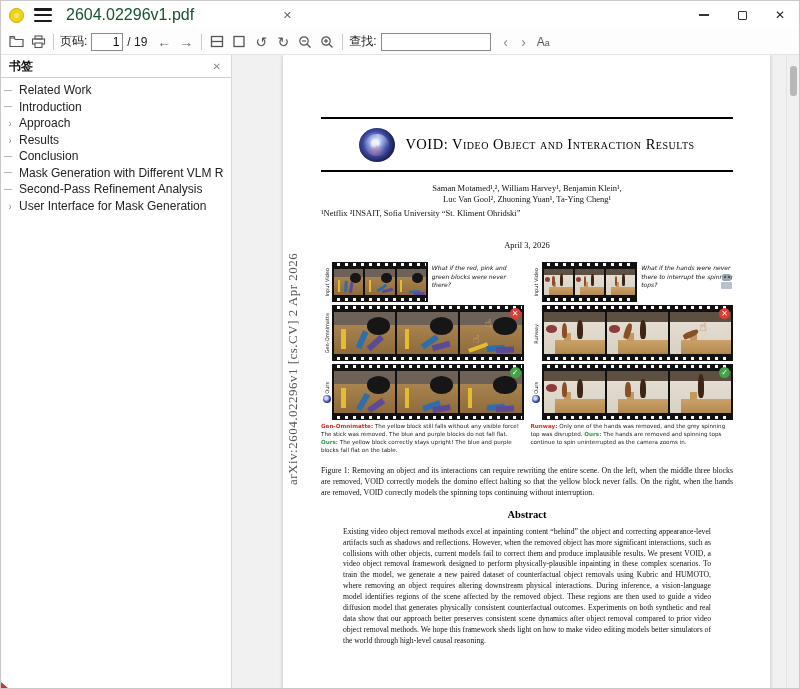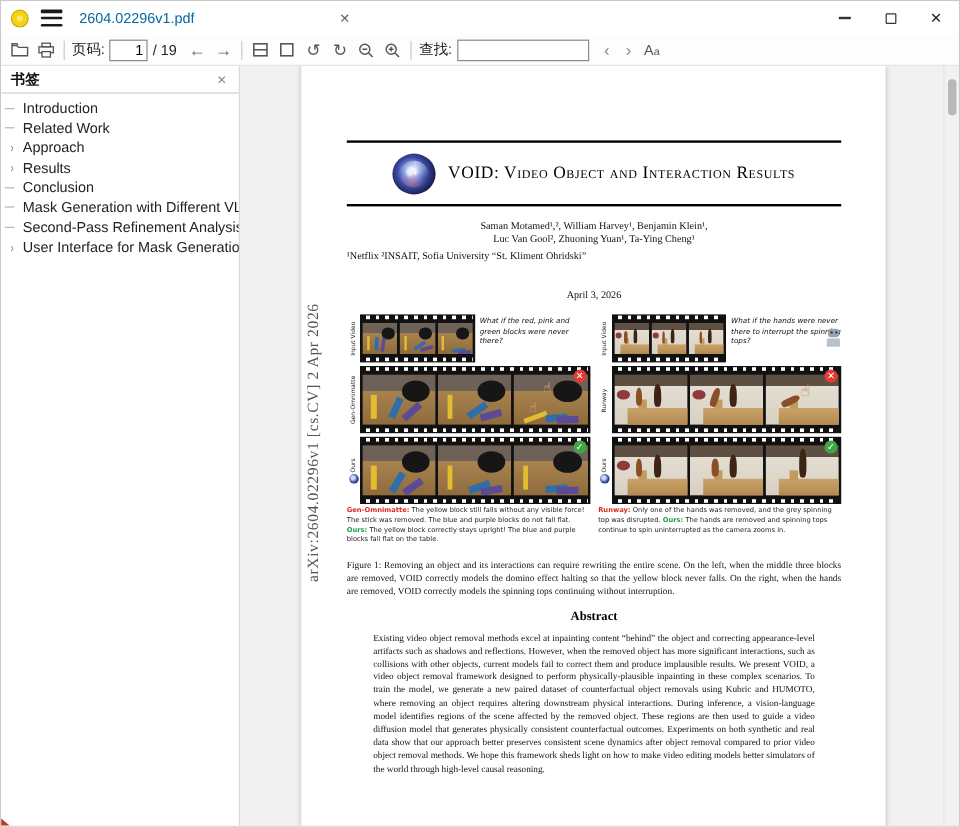--- a/index.html
+++ b/index.html
@@ -7,21 +7,21 @@
   body { font-family:"Liberation Sans", sans-serif; background:#fff; color:#222; }
   .window { width:800px; height:689px; border:1px solid #c9c9c9; display:flex; flex-direction:column; background:#fff; position:relative; }
 
   
   .titlebar { height:28px; display:flex; align-items:center; background:#fff; flex:0 0 auto; }
   .app-icon { width:15px; height:15px; margin-left:8px; border-radius:50%; background:#f7d213; border:1px solid #caa90a; position:relative; }
   .app-icon::after{ content:""; position:absolute; inset:4px; border-radius:50%; background:#fbe872; }
   .hamburger { width:18px; height:14px; margin-left:10px; display:flex; flex-direction:column; justify-content:space-between; cursor:pointer; }
   .hamburger i { height:2.5px; background:#1a1a1a; border-radius:1px; }
   .tab { display:flex; align-items:center; width:232px; margin-left:14px; height:100%; }
-  .tab-title { font-size:12px; color:#0369a1; flex:1; white-space:nowrap; overflow:hidden; }
+  .tab-title { font-size:16px; color:#14532d; flex:1; white-space:nowrap; overflow:hidden; }
   .tab-close { color:#666; font-size:11px; padding:2px 6px; cursor:pointer; }
   .win-controls { margin-left:auto; display:flex; height:100%; }
   .win-btn { width:38px; display:flex; align-items:center; justify-content:center; cursor:pointer; color:#222; }
   .win-min i { display:block; width:10px; height:1.5px; background:#333; }
   .win-max i { display:block; width:9px; height:9px; border:1.4px solid #333; border-radius:1px; }
   .win-close { font-size:12px; }
 
   
   .toolbar { height:26px; display:flex; align-items:center; background:#fdfdfd; border-bottom:1px solid #e4e4e4; font-size:12px; color:#222; flex:0 0 auto; }
   .tb-btn { display:flex; align-items:center; justify-content:center; width:22px; height:22px; cursor:pointer; color:#555; }
@@ -34,21 +34,21 @@
   .glyph-btn { font-size:14px; color:#555; width:22px; text-align:center; cursor:pointer; }
   .find-input { width:110px; height:18px; border:1px solid #8a8a8a; font-size:12px; padding:0 3px; font-family:"Liberation Sans",sans-serif; }
   .find-nav { font-size:14px; color:#888; width:18px; text-align:center; cursor:pointer; }
   .case-btn { font-size:12px; color:#555; margin-left:4px; cursor:pointer; }
   .case-btn .small { font-size:9px; }
 
   
   .main { flex:1; display:flex; min-height:0; position:relative; }
 
   
-  .sidebar { width:199px; background:#fff; border-right:1px solid #d9d9d9; display:flex; flex-direction:column; flex:0 0 auto; }
+  .sidebar { width:231px; background:#fff; border-right:1px solid #d9d9d9; display:flex; flex-direction:column; flex:0 0 auto; }
   .sb-header { display:flex; align-items:center; justify-content:space-between; padding:3px 8px 2px 8px; border-bottom:1px solid #cfcfcf; }
   .sb-title { font-size:12px; font-weight:bold; color:#111; }
   .sb-close { color:#888; font-size:10px; cursor:pointer; padding:0 2px; }
   .sb-list { padding-top:4px; }
   .sb-item { display:flex; align-items:center; height:16.5px; font-size:12px; color:#222; cursor:pointer; white-space:nowrap; overflow:hidden; }
   .tree-gutter { width:18px; flex:0 0 auto; display:flex; align-items:center; justify-content:center; color:#888; }
   .tree-dash { width:8px; height:1px; background:#b5b5b5; margin-left:-4px; }
   .tree-chev { font-size:9px; color:#777; transform:scale(.9,1.2); }
 
   
@@ -219,27 +219,27 @@
     <div class="sidebar">
       <div class="sb-header">
         <span class="sb-title">书签</span>
         <span class="sb-close">✕</span>
       </div>
       <div class="sb-list">
         <div class="sb-item">
             <span class="tree-gutter">
               <i class="tree-dash"></i>
             </span>
-            <span>Introduction</span>
+            <span>Related Work</span>
           </div>
         <div class="sb-item">
             <span class="tree-gutter">
               <i class="tree-dash"></i>
             </span>
-            <span>Related Work</span>
+            <span>Introduction</span>
           </div>
         <div class="sb-item">
             <span class="tree-gutter tree-chev">›</span>
             <span>Approach</span>
           </div>
         <div class="sb-item">
             <span class="tree-gutter tree-chev">›</span>
             <span>Results</span>
           </div>
         <div class="sb-item">

